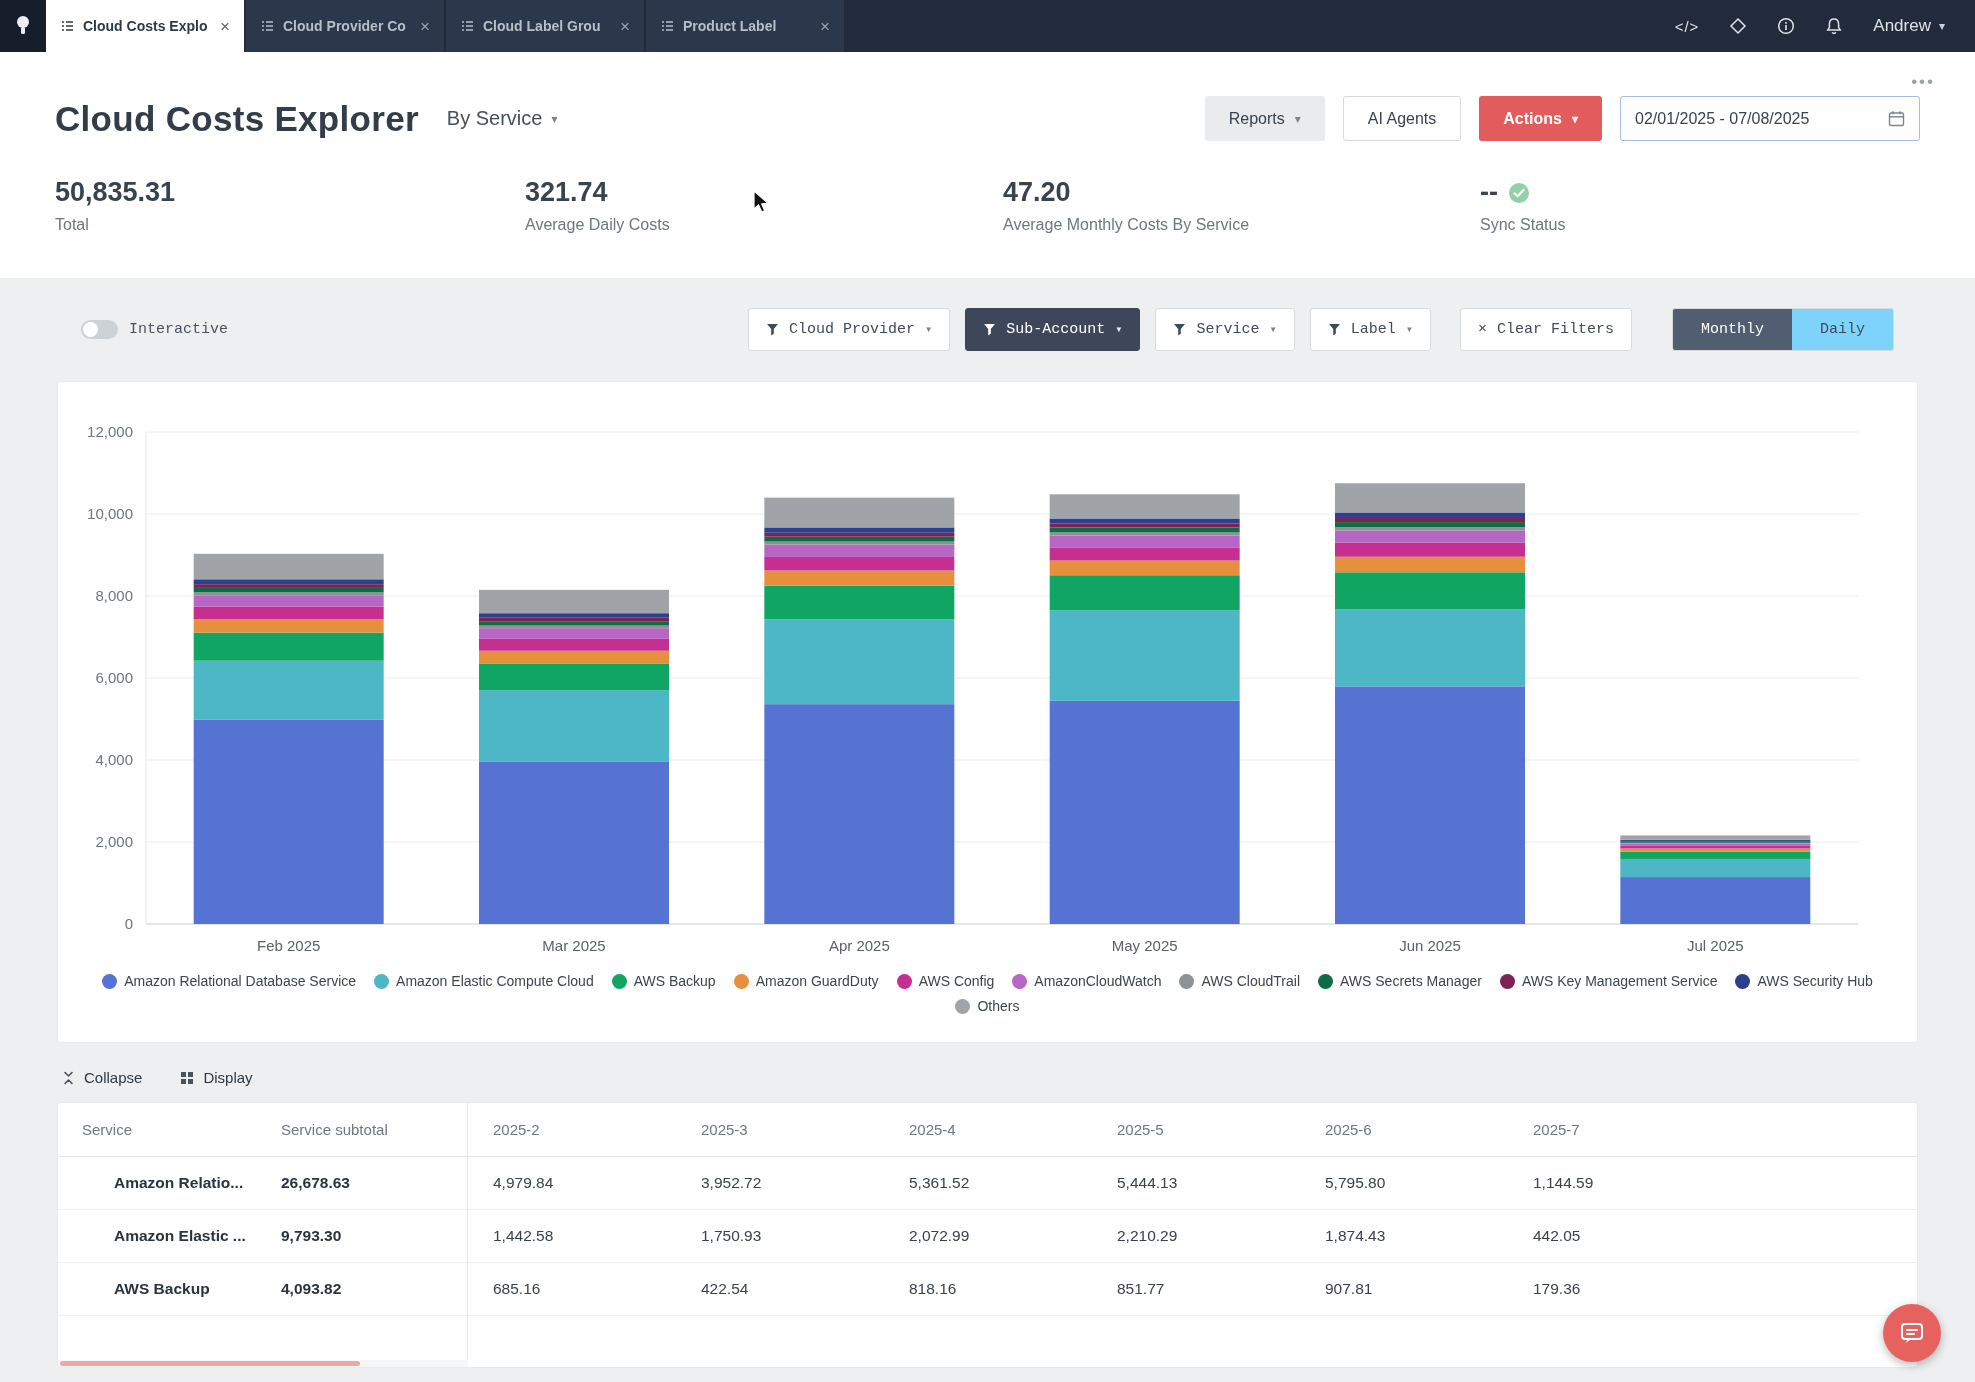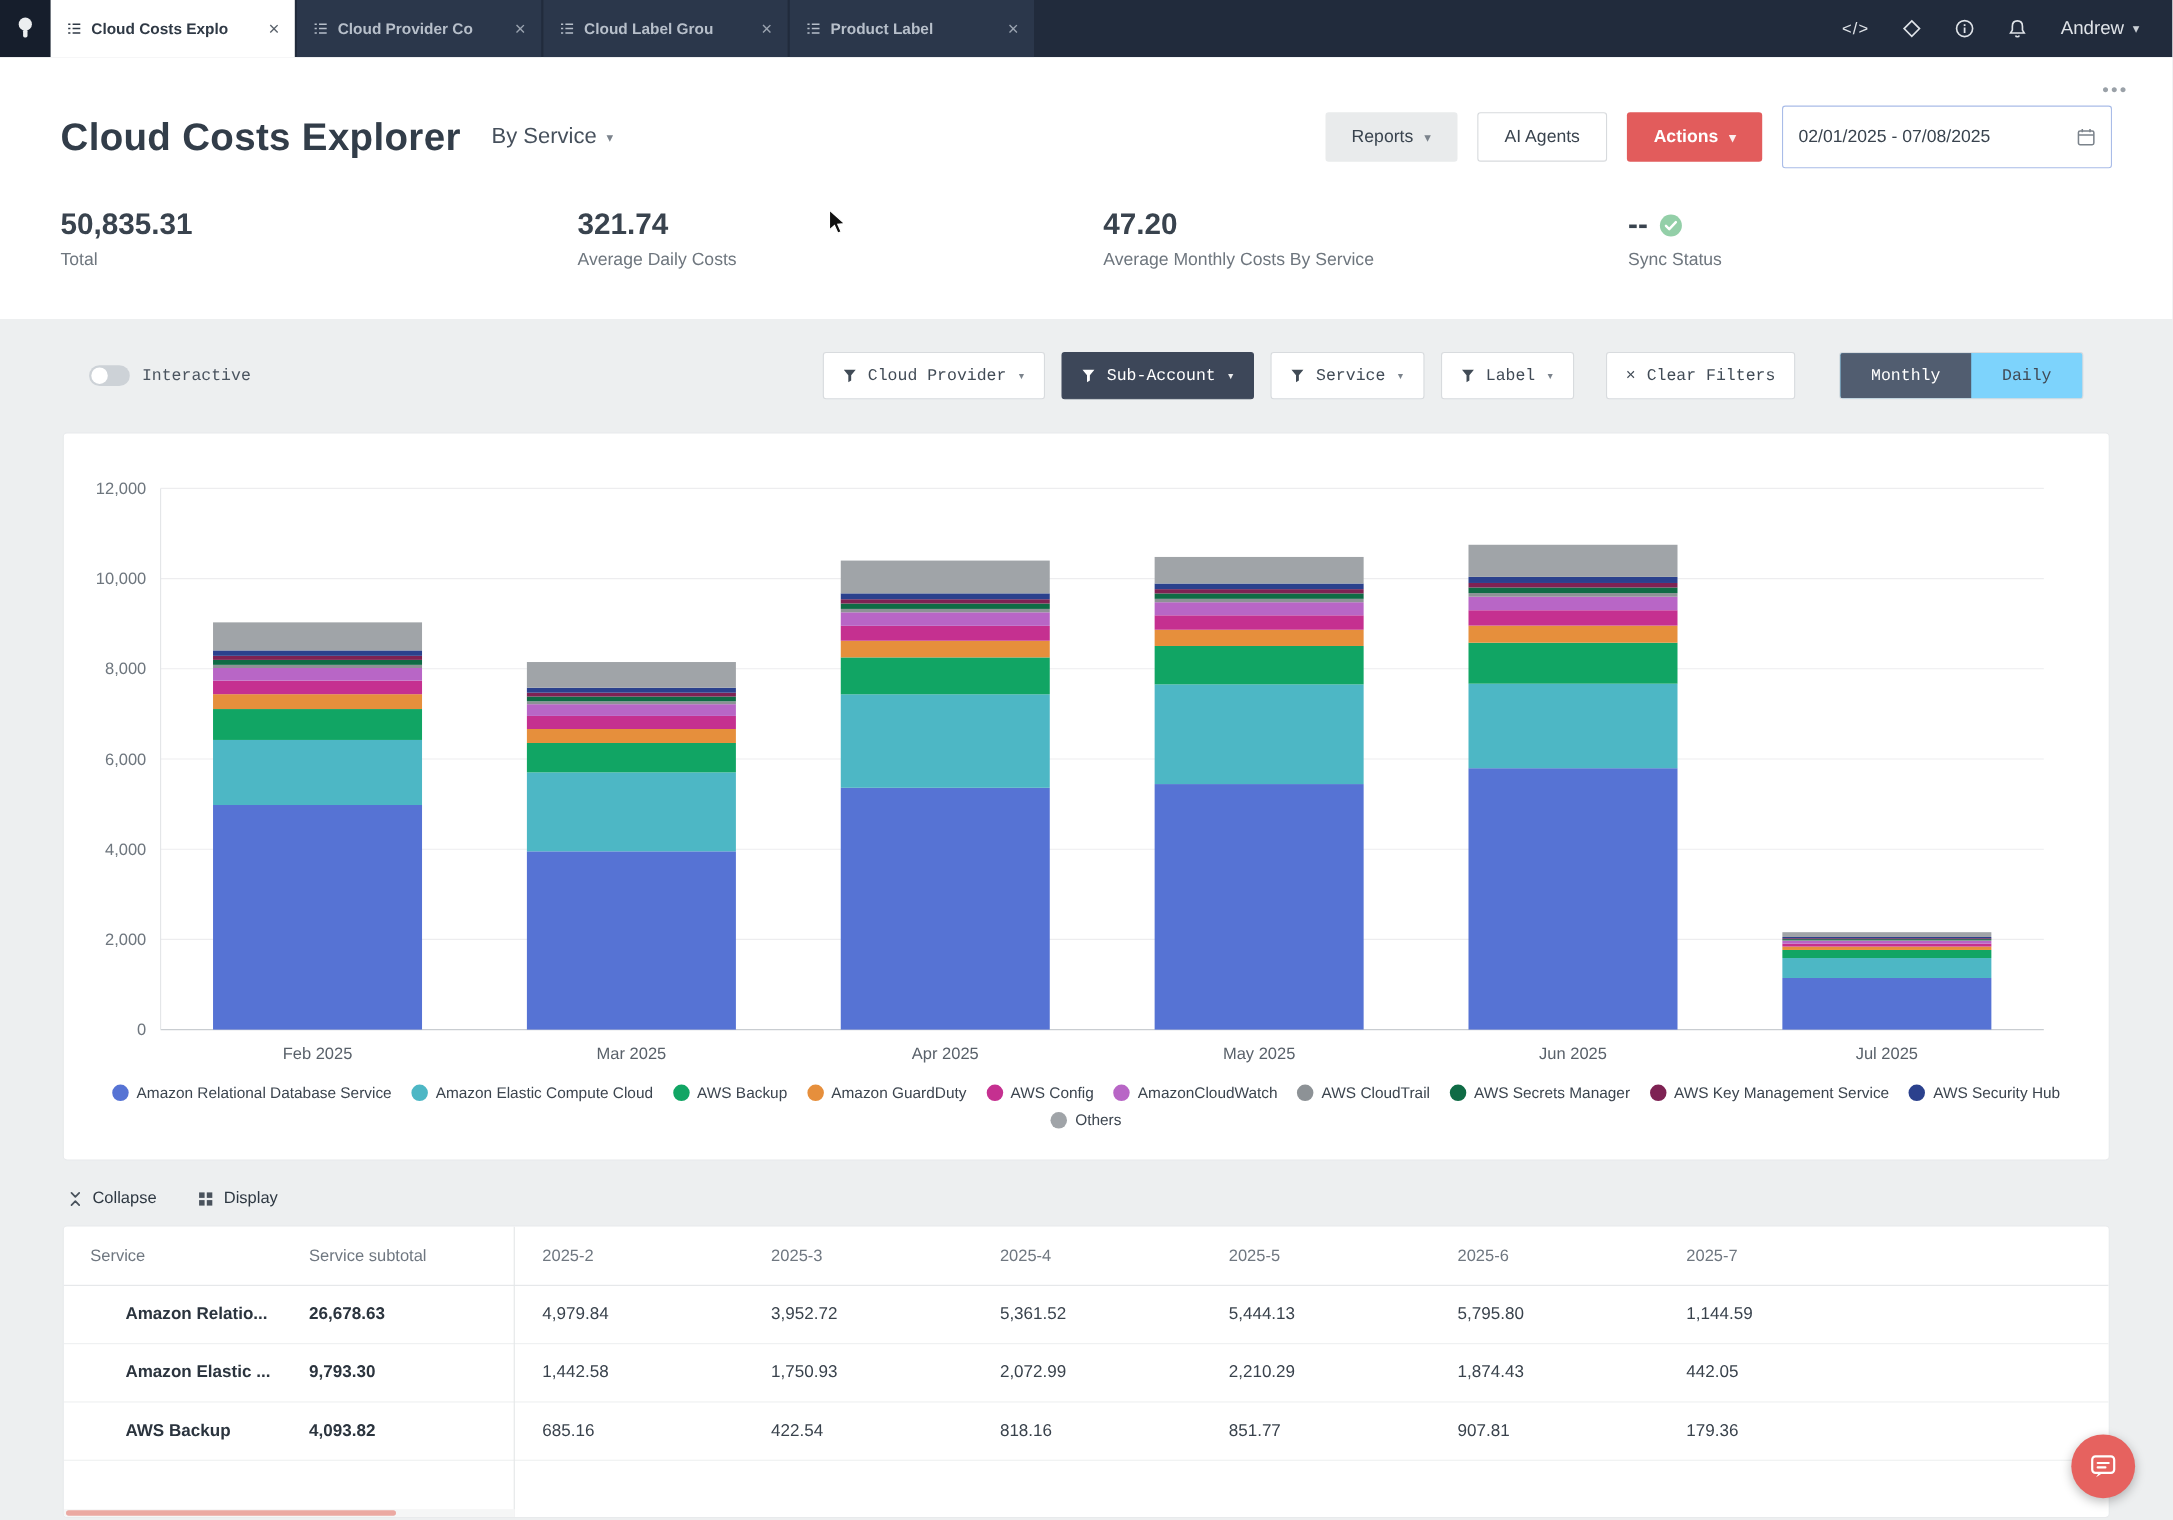--- a/index.html
+++ b/index.html
@@ -3,21 +3,21 @@
 <meta charset="utf-8">
 <style>
   * { box-sizing: border-box; margin: 0; padding: 0; }
   html, body { width: 1975px; height: 1382px; overflow: hidden; }
   body { font-family: "Liberation Sans", sans-serif; background: #edeff0; position: relative; }
 
   
   .topbar { height: 52px; background: #212b3c; display: flex; align-items: stretch; }
   .logo { width: 46px; background: #161e2c; display: flex; align-items: center; justify-content: center; cursor: pointer; }
   .tabs { display: flex; }
-  .tab { width: 222px; display: flex; align-items: center; gap: 9px; padding: 0 14px; background: #2b374b; margin-right: 2px; color: #b7bfca; font-size: 14px; cursor: pointer; }
+  .tab { width: 198px; display: flex; align-items: center; gap: 9px; padding: 0 14px; background: #2b374b; margin-right: 2px; color: #b7bfca; font-size: 14px; cursor: pointer; }
   .tab.active { background: #ffffff; color: #2f3945; }
   .tab-label { flex: 1; white-space: nowrap; overflow: hidden; font-weight: 600; }
   .tab.active .tab-label { font-weight: 700; }
   .tab-close { font-size: 17px; opacity: .8; line-height: 1; }
   .tab-ico { display: flex; align-items: center; }
   .topbar-right { margin-left: auto; display: flex; align-items: center; gap: 30px; padding-right: 30px; color: #dfe3e8; }
   .tb-icon { display: flex; align-items: center; cursor: pointer; font-size: 15px; letter-spacing: 1px; }
   .user-menu { display: flex; align-items: center; gap: 8px; font-size: 17px; cursor: pointer; }
   .chev { font-size: 12px; color: #7b838c; }
   .topbar .chev, .fbtn.dark .chev, .btn-actions .chev { color: inherit; opacity: .9; }
@@ -26,21 +26,21 @@
   .header { background: #fff; padding: 44px 55px 44px; position: relative; }
   .kebab { position: absolute; top: 20px; right: 40px; color: #9aa1a8; font-size: 17px; letter-spacing: 2px; cursor: pointer; }
   .header-row1 { display: flex; align-items: center; }
   .page-title { font-size: 35px; font-weight: 700; color: #323d49; letter-spacing: .3px; }
   .group-by { margin-left: 28px; display: flex; align-items: center; gap: 9px; font-size: 20px; color: #46505c; cursor: pointer; }
   .header-actions { margin-left: auto; display: flex; align-items: center; gap: 18px; }
   .btn { height: 45px; border: none; border-radius: 3px; font-size: 16px; display: inline-flex; align-items: center; gap: 10px; padding: 0 24px; cursor: pointer; font-family: inherit; }
   .btn-reports { background: #e9ebec; color: #39434e; }
   .btn-ai { background: #fff; border: 1px solid #d7dadd; color: #39434e; }
   .btn-actions { background: #e25c5c; color: #fff; font-weight: 700; }
-  .date-field { height: 57px; width: 300px; border: 1px solid #a9bce8; border-radius: 3px; background: #fff; display: flex; align-items: center; padding: 0 14px; gap: 0; cursor: text; }
+  .date-field { height: 45px; width: 300px; border: 1px solid #a9bce8; border-radius: 3px; background: #fff; display: flex; align-items: center; padding: 0 14px; gap: 0; cursor: text; }
   .date-field input { border: none; outline: none; flex: 1; font-size: 16px; color: #39434e; font-family: inherit; background: transparent; }
   .cal-icon { color: #7b838b; display: flex; }
   .stats { display: flex; margin-top: 36px; }
   .stat:nth-child(1) { width: 470px; }
   .stat:nth-child(2) { width: 478px; }
   .stat:nth-child(3) { width: 477px; }
   .stat-value { font-size: 27px; font-weight: 700; color: #39434e; display: flex; align-items: center; gap: 10px; }
   .stat-label { margin-top: 8px; font-size: 16px; color: #6e767e; }
 
   

